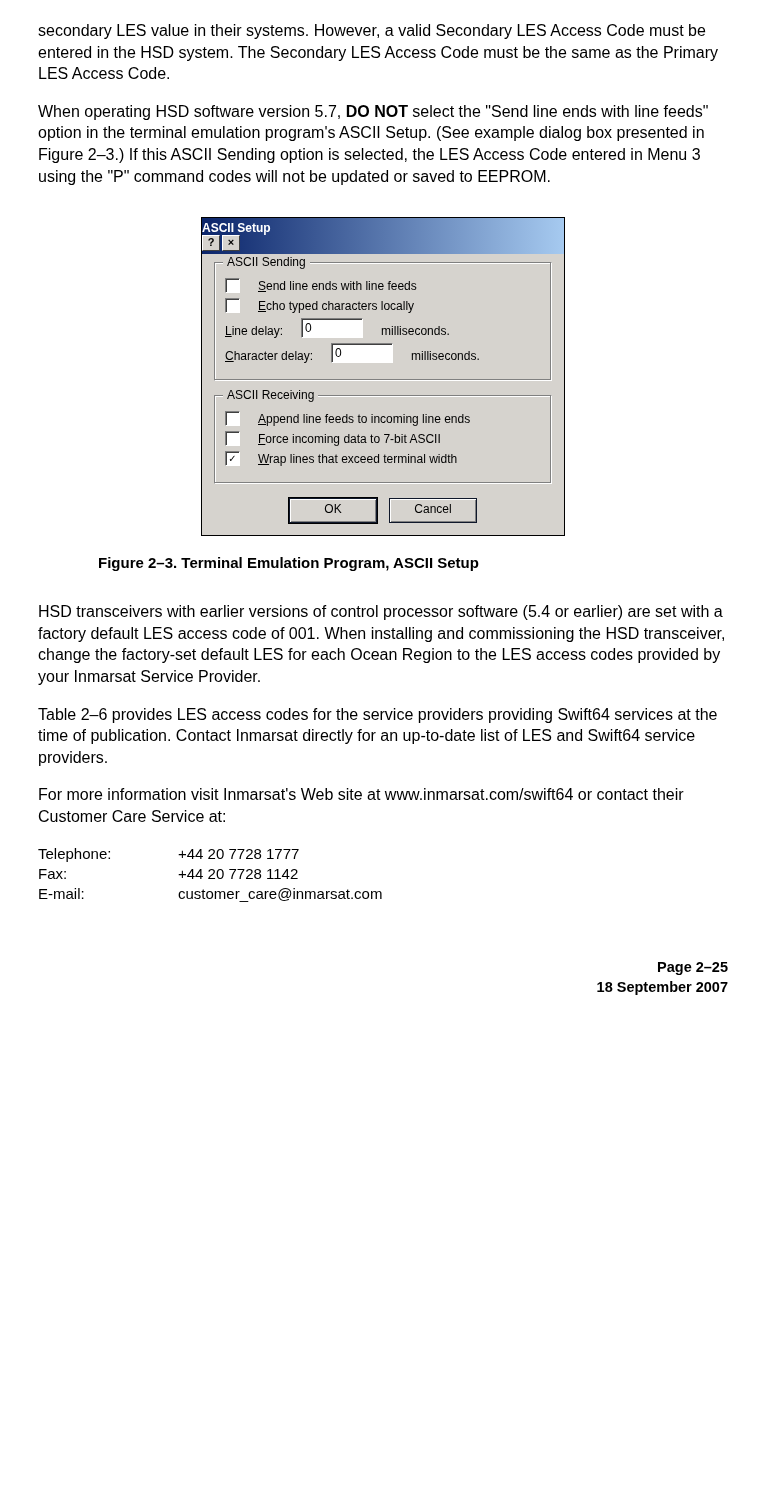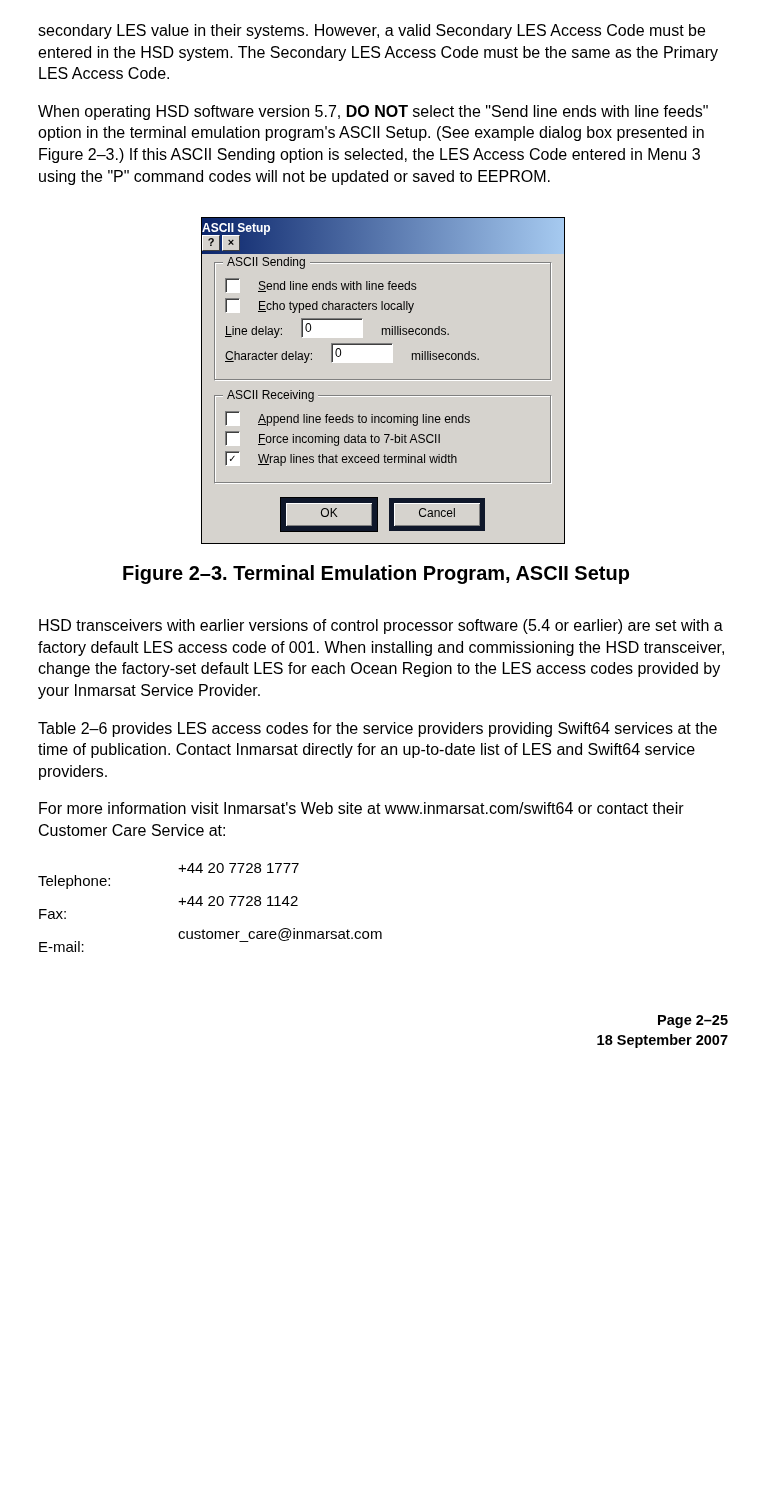--- a/index.html
+++ b/index.html
@@ -25,27 +25,27 @@
     line-height: 1.35;
     margin-bottom: 16px;
   }
   .bold-italic { font-weight: bold; }
   .figure-wrap {
     margin: 30px 0 30px 0;
     text-align: center;
   }
   .caption {
     font-weight: bold;
-    font-size: 20px;
+    font-size: 15px;
     margin-top: 18px;
     text-align: left;
-    margin-left: 84px;
+    margin-left: 60px;
   }
   .contact-row { display: flex; font-size: 15px; line-height: 1.35; }
-  .contact-label { width: 140px; margin-top: 13px; }
+  .contact-label { width: 140px; }
   .footer {
     text-align: right;
     font-weight: bold;
     font-size: 14.5px;
     margin-top: 54px;
     line-height: 1.35;
   }
 
   
   .dialog {
@@ -123,21 +123,21 @@
     box-shadow: inset 1px 1px 0 #404040;
     padding: 0 3px;
     font-size: 12px;
     line-height: 18px;
   }
   .underline-first::first-letter { text-decoration: underline; }
   .dlg-buttons { display: flex; justify-content: center; gap: 12px; margin-top: 4px; }
   .win-btn {
     width: 86px; height: 23px;
     background: #d6d3ce;
-    border: 5px solid #0f172a;
+    border: 1px solid #0f172a;
     box-shadow: inset 1px 1px 0 #fff, inset -1px -1px 0 #808080;
     text-align: center;
     line-height: 21px;
     font-size: 12px;
   }
   .win-btn.default {
     box-shadow: 0 0 0 1px #000, inset 1px 1px 0 #fff, inset -1px -1px 0 #808080;
   }
 </style>
 </head>

